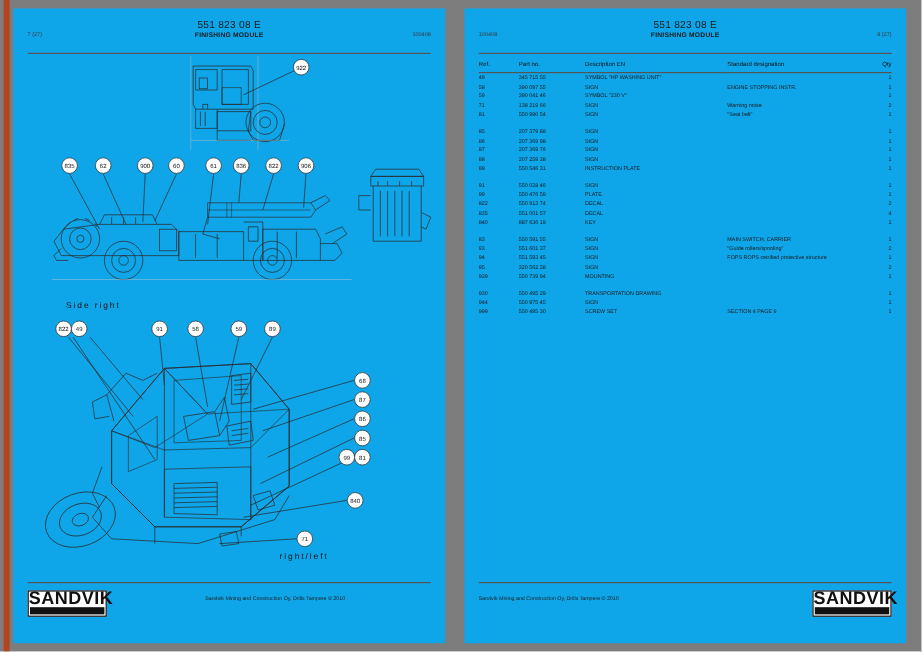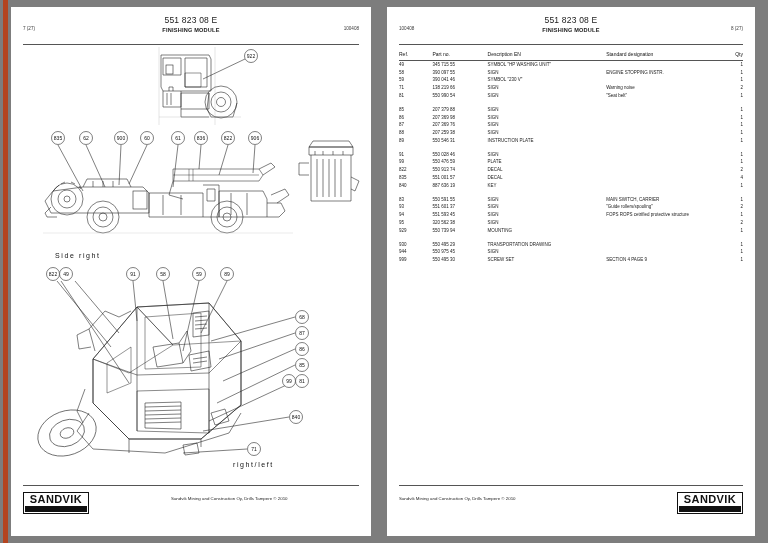--- a/index.html
+++ b/index.html
@@ -26,21 +26,21 @@
     left: 3px;
     top: 0;
     width: 5px;
     height: 543px;
     background: #b4441f;
     z-index: 5;
   }
 
   .page {
     position: relative;
-    background: #ffffff;
+    background: #0ea5e9;
     height: 529px;
     margin-top: 7px;
     overflow: hidden;
   }
 
   .page-left {
     width: 360px;
     margin-left: 11px;
   }
 
@@ -116,21 +116,21 @@
     height: 22px;
     background: #ffffff;
     border: 1.2px solid #111;
     display: flex;
     flex-direction: column;
   }
   .logo-left  { left: 0; }
   .logo-right { right: 0; }
   .sandvik-word {
     flex: 0 0 12px;
-    font-size: 11px;
+    font-size: 15px;
     font-weight: bold;
     letter-spacing: .4px;
     text-align: center;
     line-height: 12px;
     color: #111;
     font-family: "Liberation Sans", sans-serif;
   }
   .sandvik-bar {
     flex: 1;
     background: #111;

